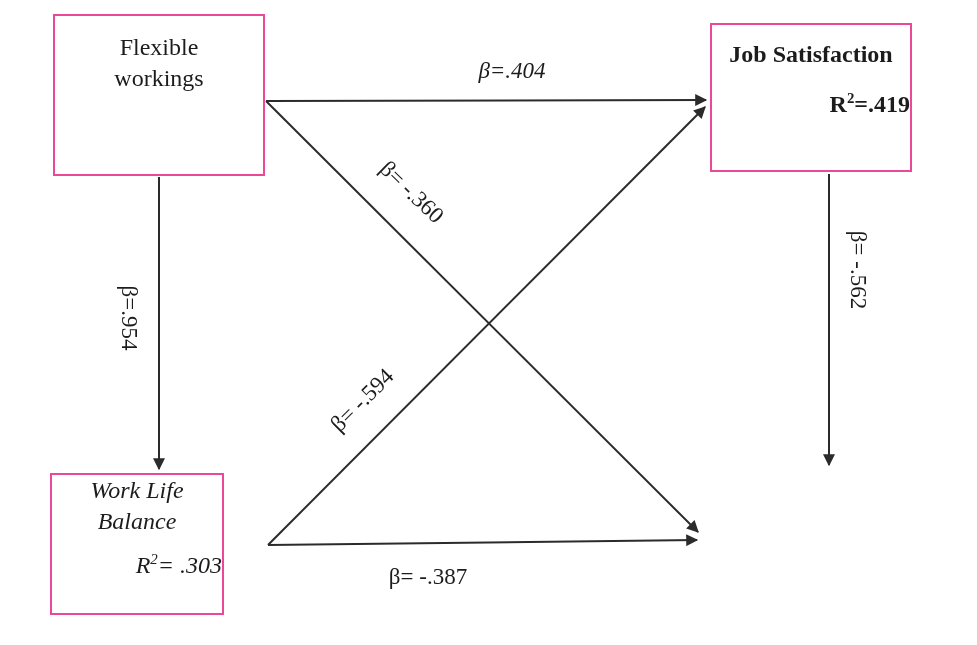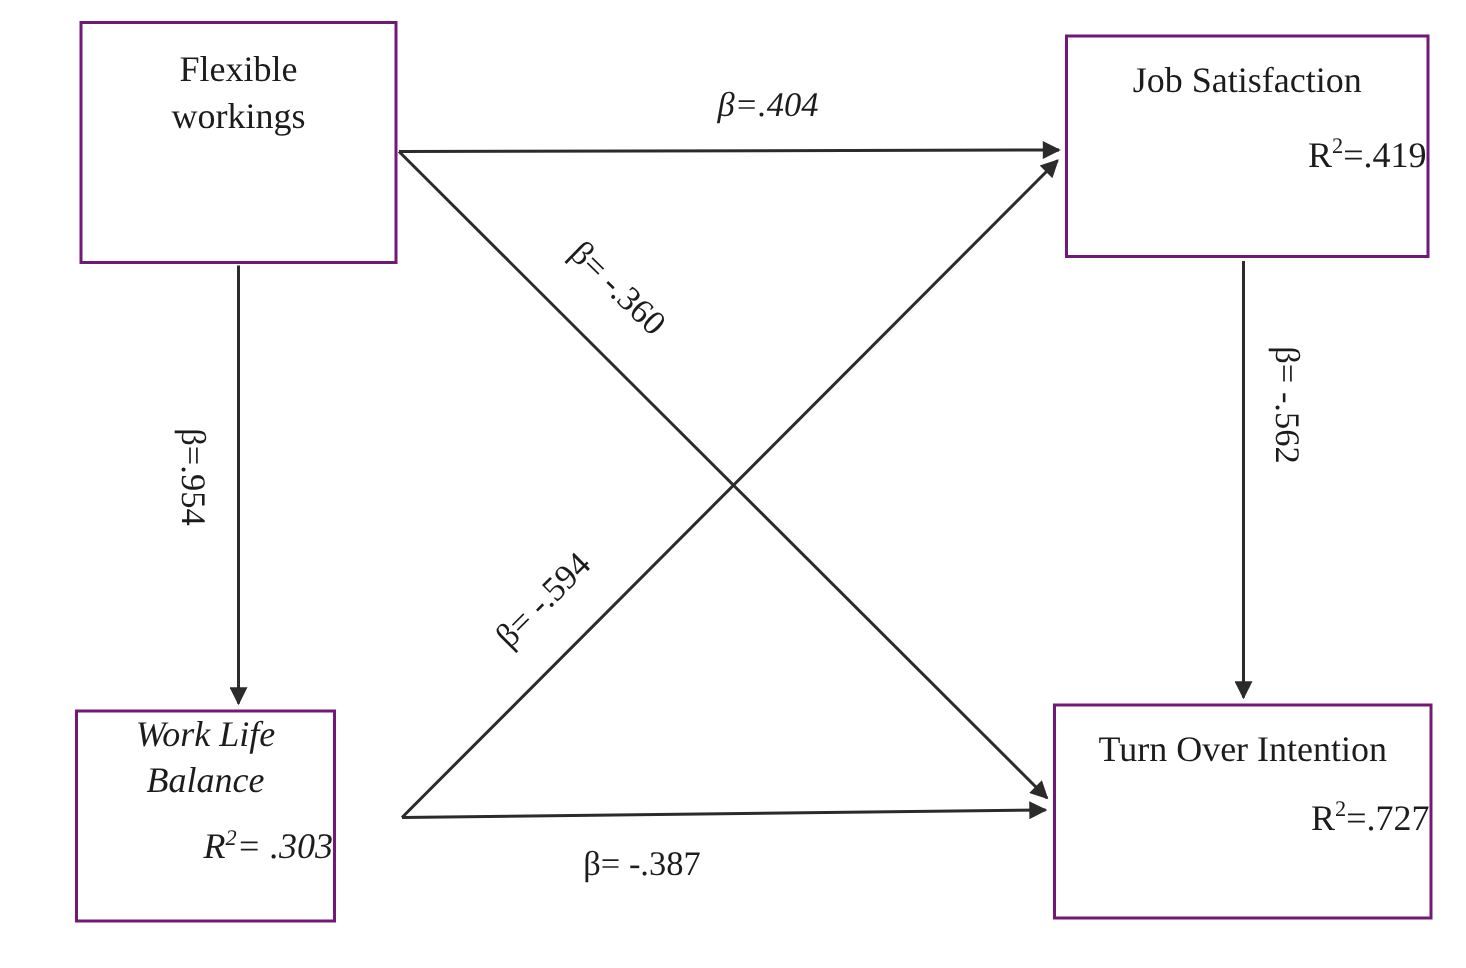--- a/index.html
+++ b/index.html
@@ -19,28 +19,28 @@
   .arrow-layer {
     position: absolute;
     left: 0;
     top: 0;
     width: 977px;
     height: 645px;
   }
   .node {
     position: absolute;
     box-sizing: border-box;
-    border: 2px solid #701a75;
+    border: 2px solid #ec4899;
     background: #ffffff;
     text-align: center;
     font-size: 24px;
     line-height: 31px;
   }
   .node-fw   { left: 53px;  top: 14px;  width: 212px; height: 162px; padding-top: 16px; }
-  .node-js   { left: 710px; top: 23px;  width: 243px; height: 149px; padding-top: 14px; }
+  .node-js   { left: 710px; top: 23px;  width: 202px; height: 149px; padding-top: 14px; font-weight: bold; }
   .node-wlb  { left: 50px;  top: 473px; width: 174px; height: 142px; padding-top: 0; font-style: italic; }
   .node-toi  { left: 702px; top: 469px; width: 253px; height: 144px; padding-top: 14px; }
   .r2 { margin-top: 18px; font-size: 24px; line-height: 28px; text-align: right; }
   .node-js  .r2 { margin-top: 20px; }
   .node-wlb .r2 { margin-top: 14px; }
   .node-toi .r2 { margin-top: 16px; }
   .r2 sup { font-size: 0.62em; line-height: 0; }
   .coef {
     position: absolute;
     white-space: nowrap;
@@ -91,26 +91,20 @@
   <div class="node node-wlb">
     <div>
       <span>Work Life</span><br>
       <span>Balance</span>
     </div>
     <div class="r2">
       <span>R</span><sup>2</sup><span>= .303</span>
     </div>
   </div>
 
-  <div class="node node-toi">
-    <div>Turn Over Intention</div>
-    <div class="r2">
-      <span>R</span><sup>2</sup><span>=.727</span>
-    </div>
-  </div>
 
   <div class="coef coef-fw-js">β=.404</div>
   <div class="coef coef-fw-wlb">β=.954</div>
   <div class="coef coef-fw-toi">β= -.360</div>
   <div class="coef coef-wlb-js">β= -.594</div>
   <div class="coef coef-wlb-toi">β= -.387</div>
   <div class="coef coef-js-toi">β= -.562</div>
 
 </div>
 

